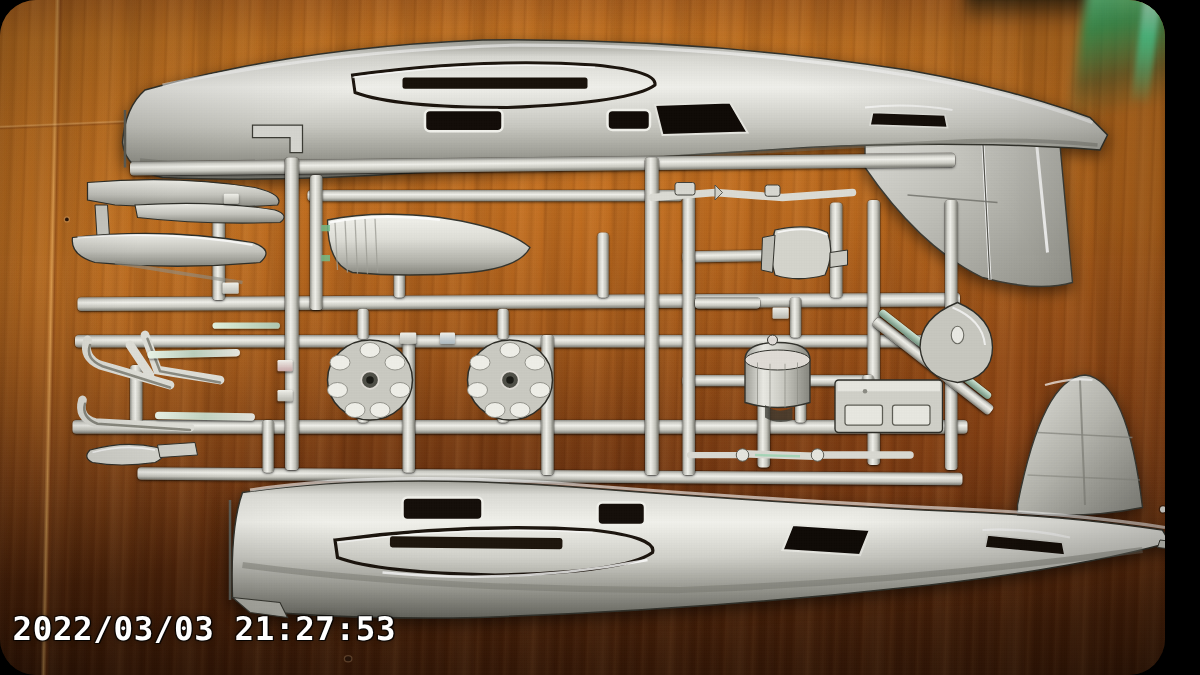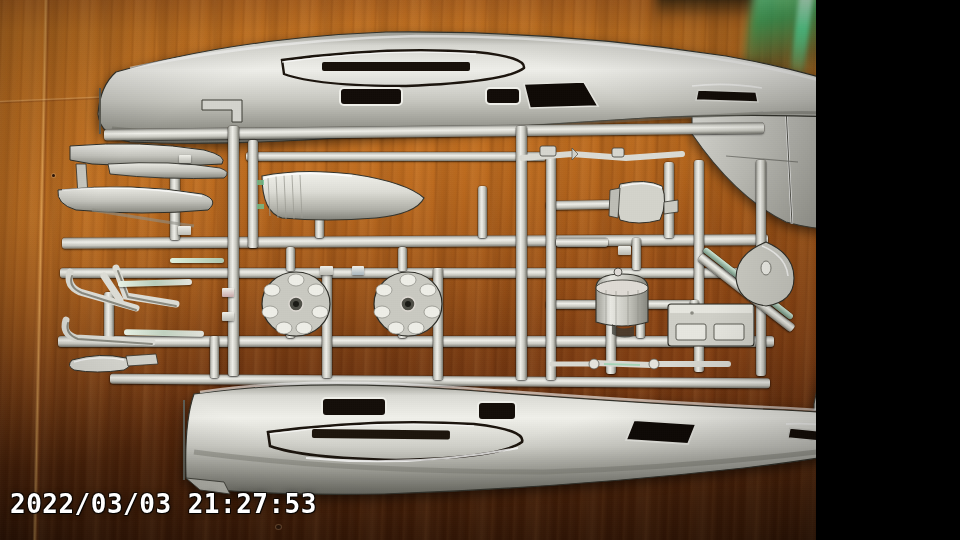--- a/index.html
+++ b/index.html
@@ -1,19 +1,20 @@
 <!DOCTYPE html>
 <html><head>
 <meta charset="utf-8">
 <title>Model Kit Sprue Photo</title>
 <style>
   html,body{margin:0;padding:0;background:#000;}
   #stage{
-    position:relative;width:816px;height:540px;overflow:hidden;
+    position:relative;width:932px;height:540px;overflow:hidden;
     font-family:"DejaVu Sans",sans-serif;
+    border-radius:29px;
   }
 
   
   .wood{position:absolute;inset:0;}
   .wood-base{
     position:absolute;inset:0;
     background:
       linear-gradient(to bottom,
         #b2641f 0%, #c0701f 6%, #b9691c 18%,
         #a85c18 34%, #8e4a14 52%, #6d3410 70%,

